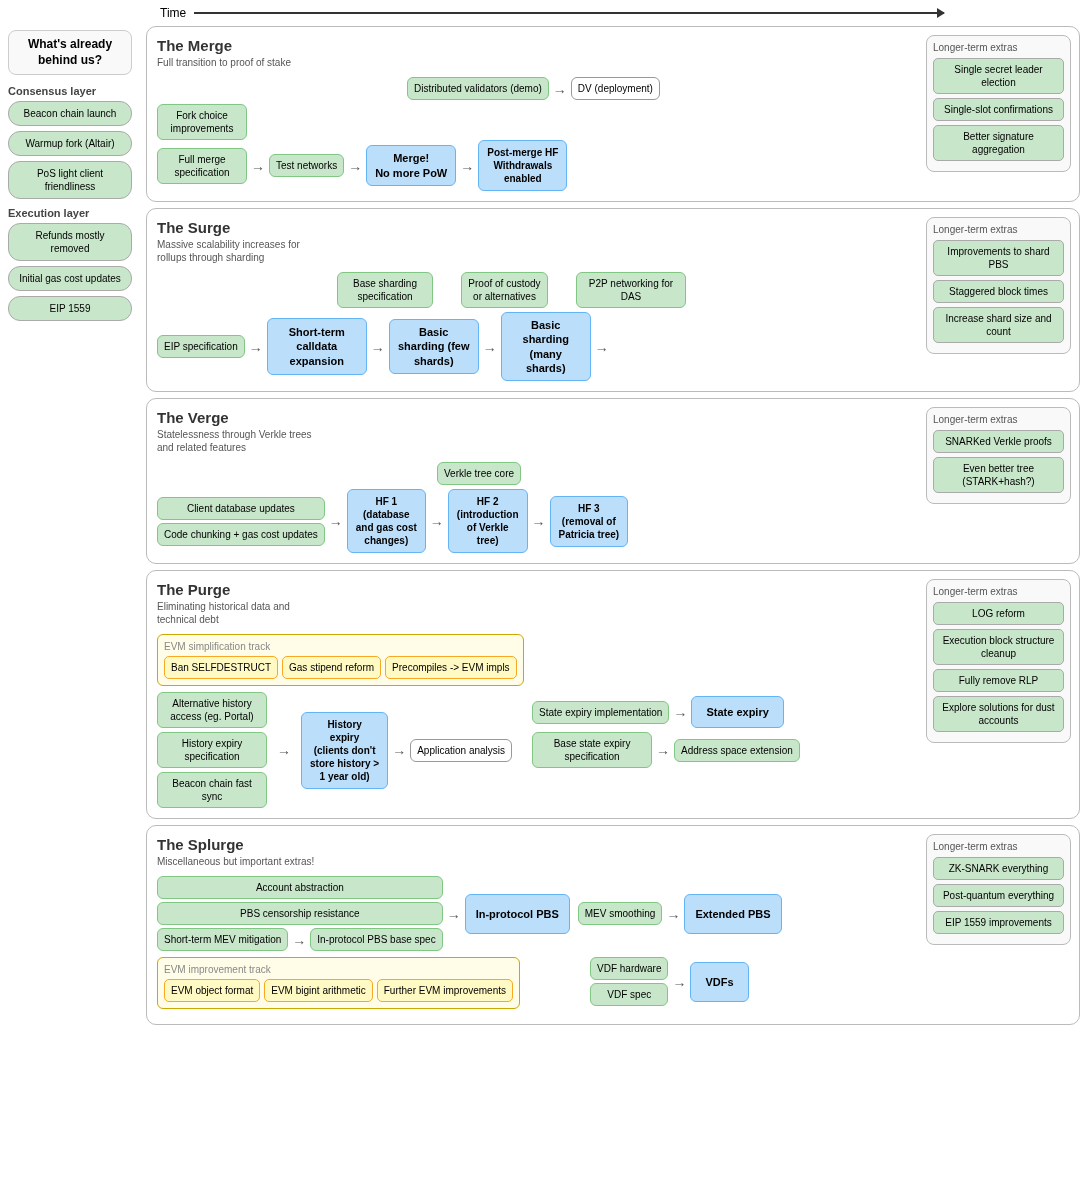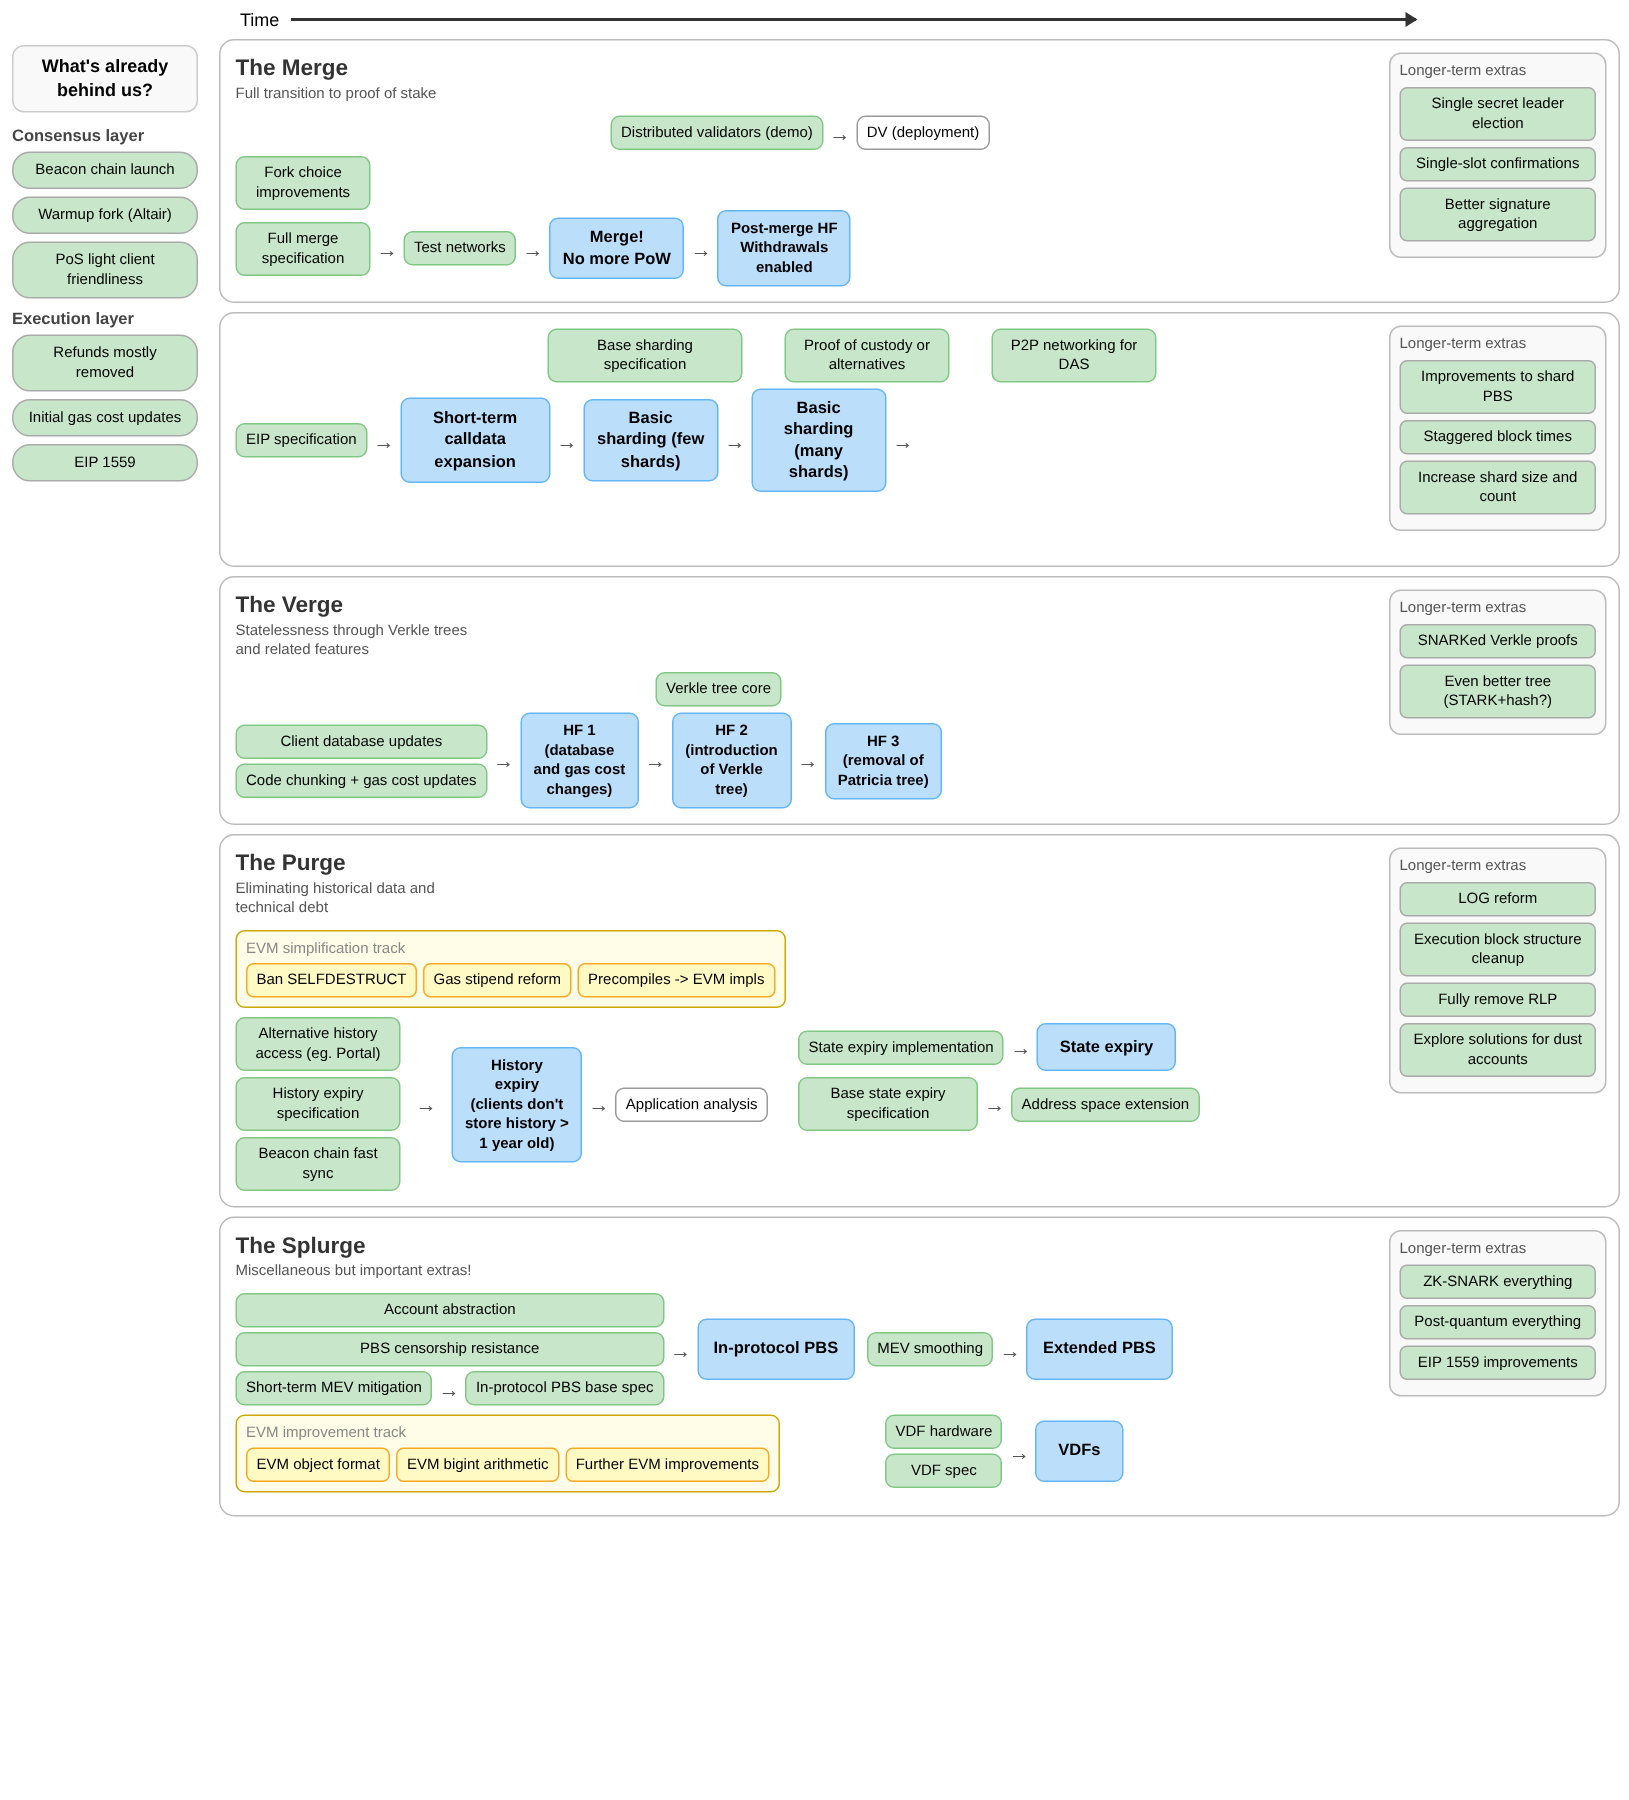--- a/index.html
+++ b/index.html
@@ -229,31 +229,35 @@
               <div class="flow-box-blue" style="white-space:pre; font-size:10px;">Post-merge HF
 Withdrawals
 enabled</div>
             </div>
           </div>
         </div>
       </div>
     </div>
 
     <div class="section section-surge">
+      <div class="section-header">
+        <div class="section-title">The Surge</div>
+        <div class="section-subtitle">Massive scalability increases for rollups through sharding</div>
+      </div>
       <div class="extras-panel">
         <div class="extras-title">Longer-term extras</div>
         <div class="extras-box">Improvements to shard PBS</div>
         <div class="extras-box">Staggered block times</div>
         <div class="extras-box">Increase shard size and count</div>
       </div>
 
       <div style="display:flex; gap:4px; margin-left:180px; margin-bottom:4px; margin-right:155px;">
-        <div class="flow-box-green" style="font-size:10px; width:130px;margin-left:28px;">Base sharding specification</div>
+        <div class="flow-box-green" style="font-size:10px; width:96px;">Base sharding specification</div>
         <span style="width:20px;"></span>
-        <div class="flow-box-green" style="font-size:10px; width:110px;">Proof of custody or alternatives</div>
+        <div class="flow-box-green" style="font-size:10px; width:87px;">Proof of custody or alternatives</div>
         <span style="width:20px;"></span>
         <div class="flow-box-green" style="font-size:10px; width:110px;">P2P networking for DAS</div>
       </div>
 
       <div style="display:flex; align-items:center; gap:4px; margin-right:155px;">
         <div class="flow-box-green" style="font-size:10px;">EIP specification</div>
         <span class="arrow arrow-right"></span>
         <div class="flow-box-blue" style="font-size:11px; font-weight:bold; width:100px; text-align:center; padding:6px;">Short-term calldata expansion</div>
         <span class="arrow arrow-right"></span>
         <div class="flow-box-blue" style="width:90px;">Basic sharding (few shards)</div>

